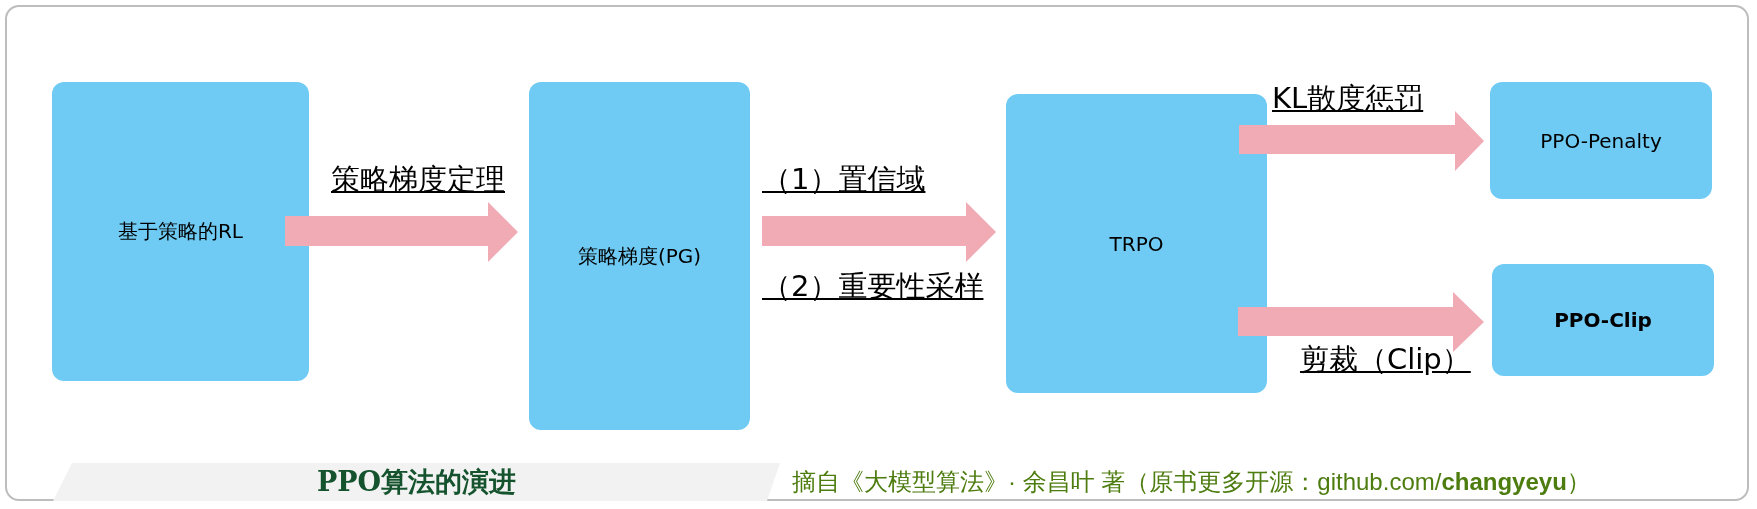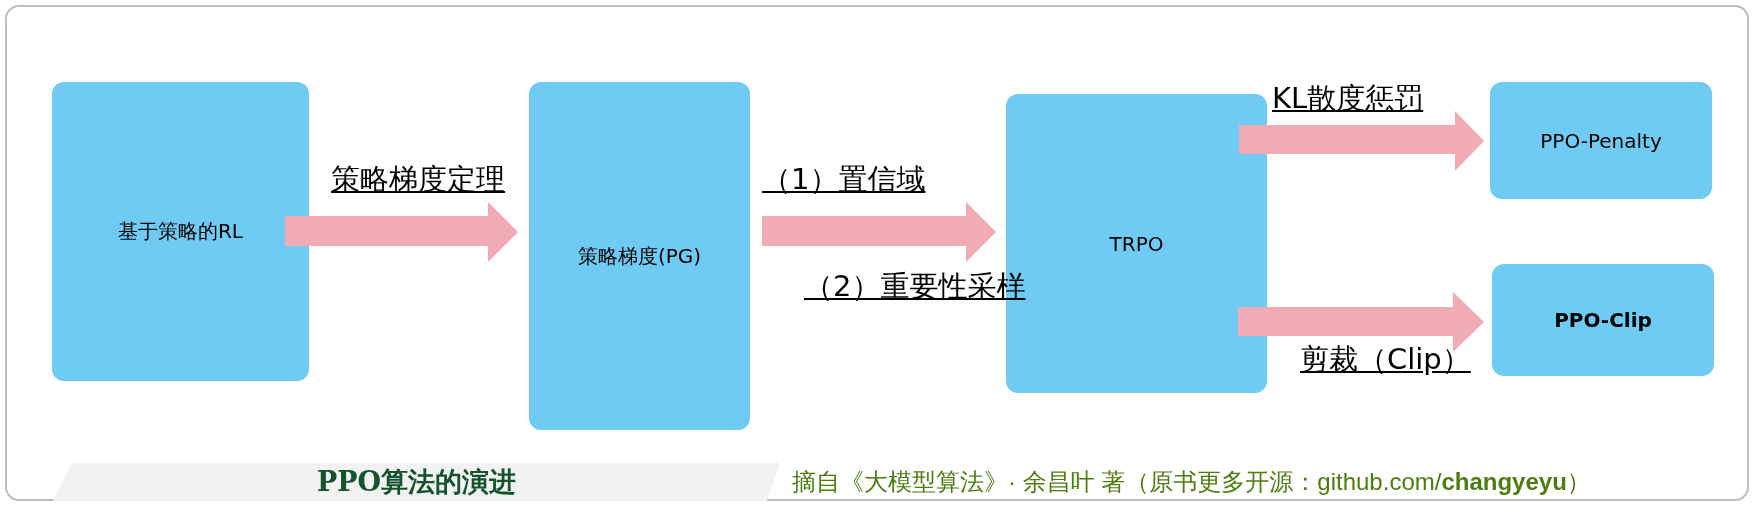--- a/index.html
+++ b/index.html
@@ -70,21 +70,21 @@
 <div class="arrow" style="left:1238px; top:292px;">
   <svg width="246" height="60" viewBox="0 0 246 60">
     <polygon points="0,15 215,15 215,0 246,30 215,60 215,44 0,44" fill="#f0abb5"></polygon>
   </svg>
 </div>
 
 <div class="label" style="left:299px; top:165px;margin-left:32px;">策略梯度定理</div>
 
 <div class="label" style="left:762px; top:165px;">（1）置信域</div>
 
-<div class="label" style="left:804px; top:272px;text-align:center;">（2）重要性采样</div>
+<div class="label" style="left:762px; top:272px;text-align:center;">（2）重要性采样</div>
 
 <div class="label" style="left:1272px; top:84px;">KL散度惩罚</div>
 
 <div class="label" style="left:1280px; top:345px;margin-left:20px;">剪裁（Clip）</div>
 
 <div class="banner">
   <svg width="727" height="38" viewBox="0 0 727 38">
     <polygon points="19,0 727,0 714,38 0,38" fill="#f2f2f2"></polygon>
   </svg>
   <div class="banner-title">PPO算法的演进</div>

